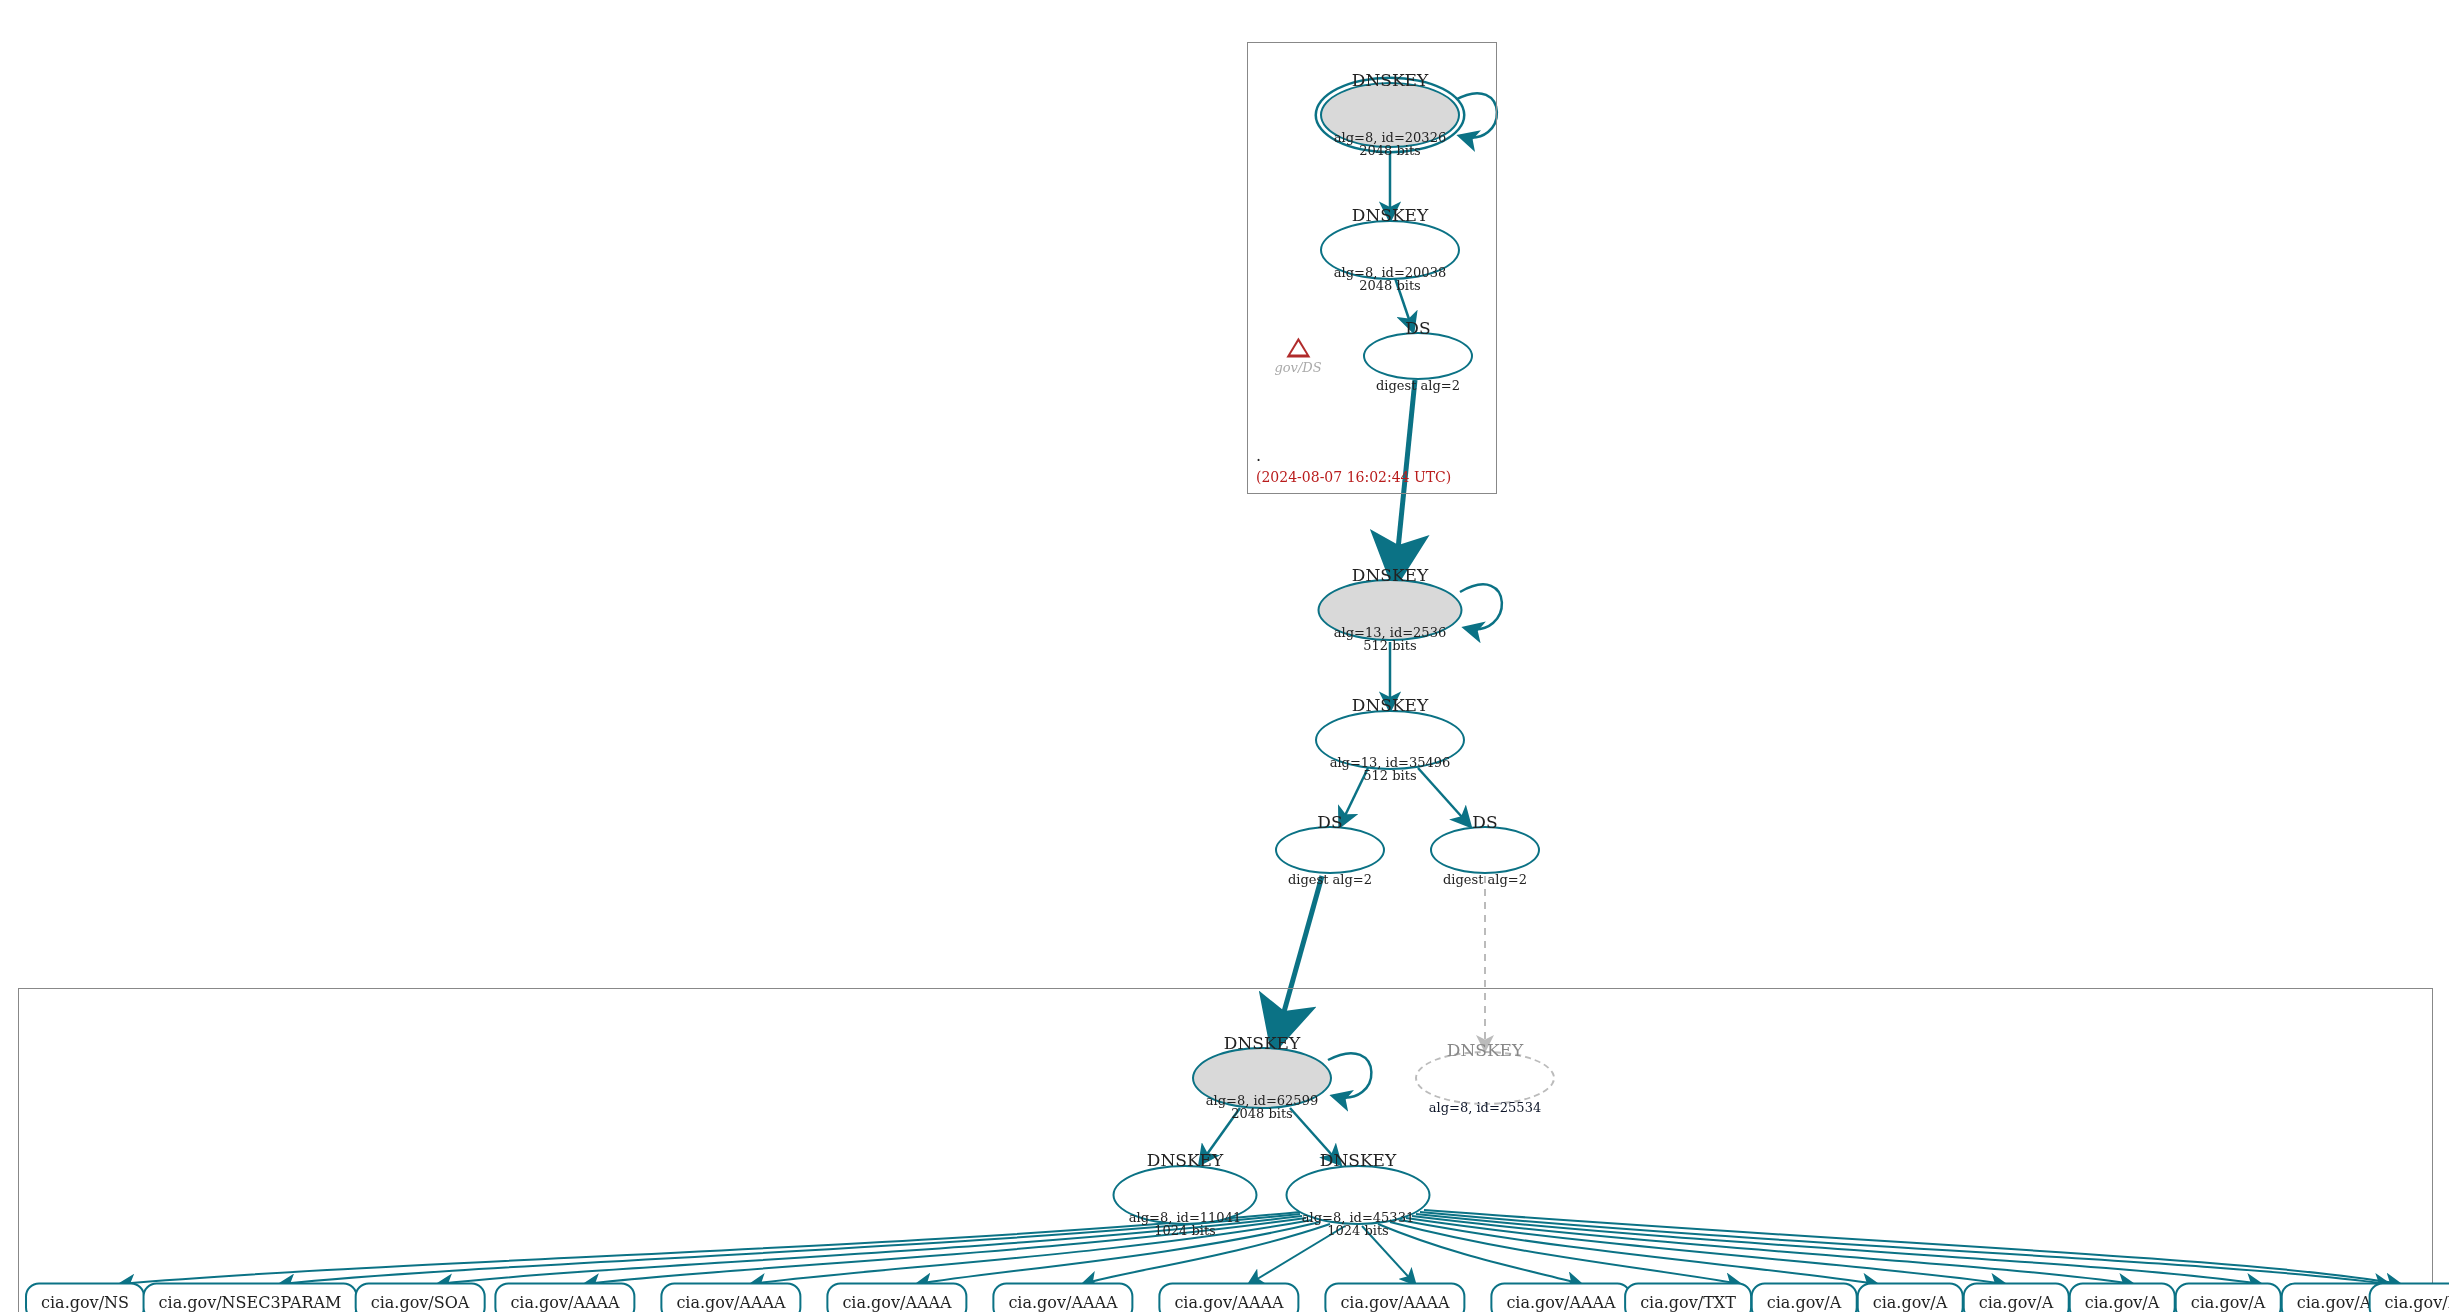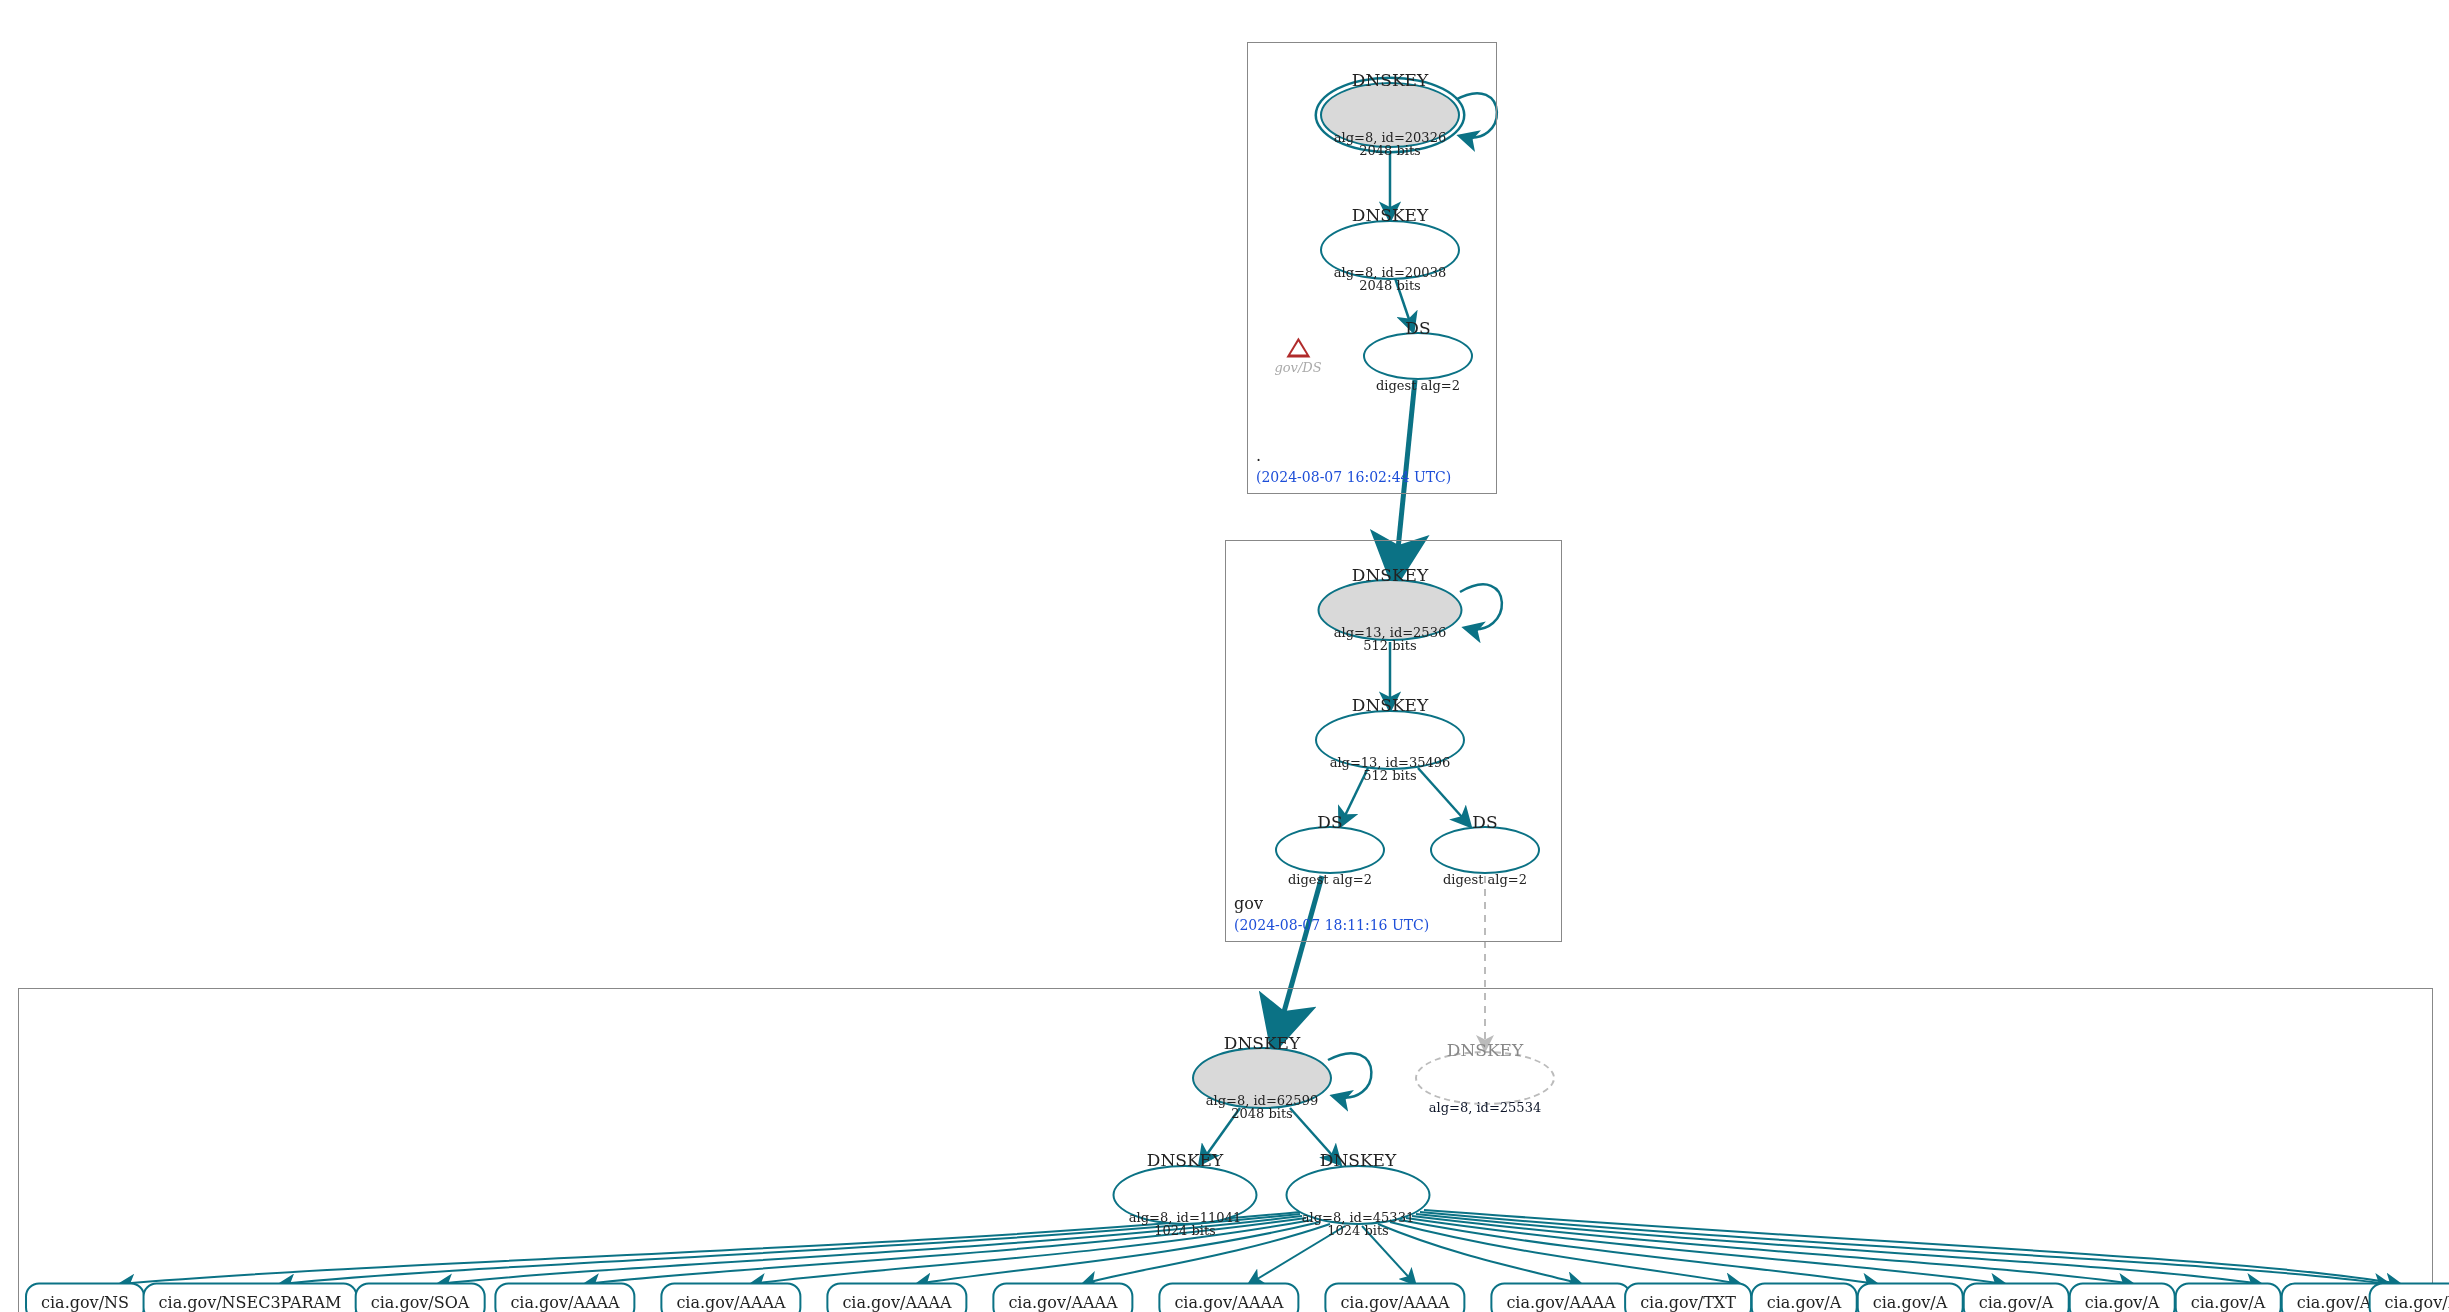--- a/index.html
+++ b/index.html
@@ -29,21 +29,21 @@
   .zone-label {
     position: absolute;
     left: 8px;
     font-size: 16px;
     color: #222;
   }
   .zone-ts {
     position: absolute;
     left: 8px;
     font-size: 14px;
-    color: #1d4ed8;
+    color: #b91c1c;
   }
   .node {
     position: absolute;
     transform: translate(-50%, -50%);
     text-align: center;
   }
   .ellipse {
     border: 2.5px solid #0b7285;
     border-radius: 50%;
     display: flex;
@@ -168,24 +168,20 @@
     <path d="M1424,1210 C1920,1247 2240,1257 2400,1284" stroke="#0b7285" stroke-width="2" fill="none" marker-end="url(#ah)"></path>
 
     <path d="M1420,1212 C1820,1249 2130,1259 2261,1284" stroke="#0b7285" stroke-width="2" fill="none" marker-end="url(#ah)" opacity="0"></path>
   </svg>
 
   <div class="zone" style="left:1247px; top:42px; width:248px; height:450px;">
     <span class="zone-label" style="bottom:28px;">.</span>
     <span class="zone-ts" style="bottom:8px;">(2024-08-07 16:02:44 UTC)</span>
   </div>
 
-  <div class="zone" style="left:1225px; top:540px; width:335px; height:400px;">
-    <span class="zone-label" style="bottom:28px;">gov</span>
-    <span class="zone-ts" style="bottom:8px;">(2024-08-07 18:11:16 UTC)</span>
-  </div>
 
   <div class="zone" style="left:18px; top:988px; width:2413px; height:440px;">
     
     
   </div>
 
   <div class="node" style="left:1390px; top:115px;">
     <div class="ellipse gray double" style="width:140px; height:66px;">
       <div class="t1">DNSKEY</div>
       <div class="t2">alg=8, id=20326</div>

